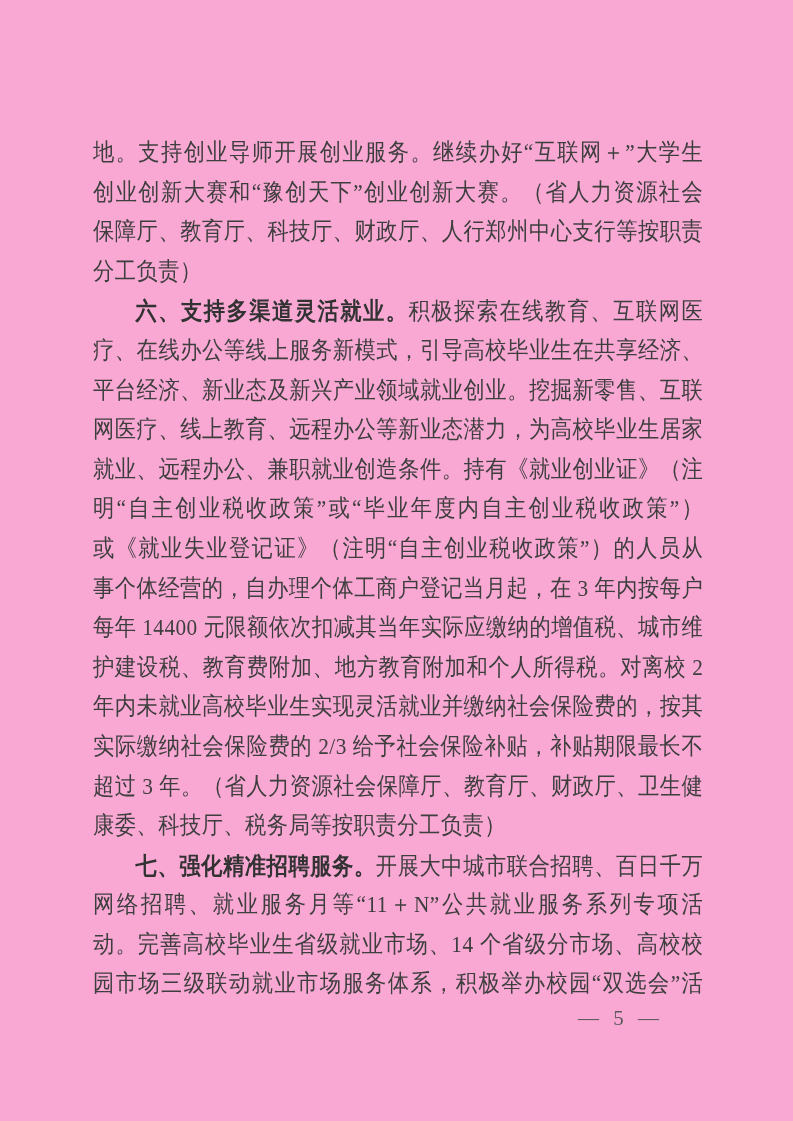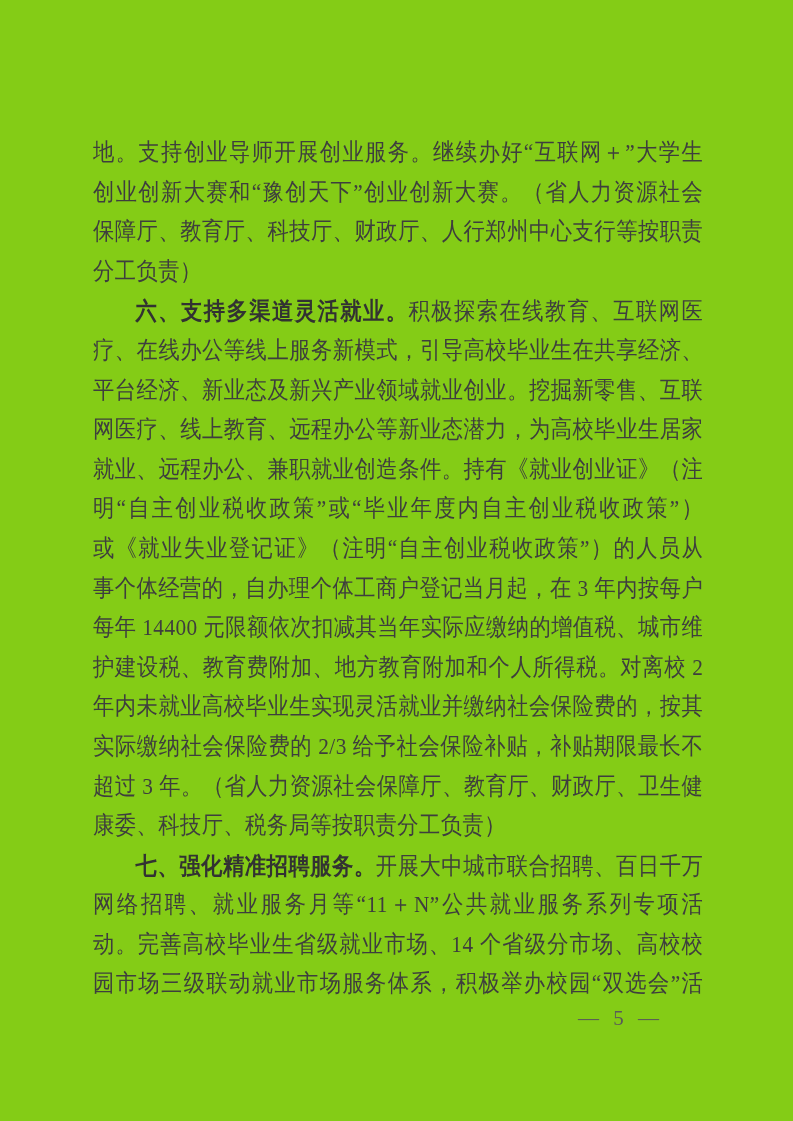--- a/index.html
+++ b/index.html
@@ -4,21 +4,21 @@
 <style>
   html, body {
     margin: 0;
     padding: 0;
     background: #ffffff;
   }
   .page {
     position: relative;
     width: 793px;
     height: 1121px;
-    background: #84cc16;
+    background: #f9a8d4;
     overflow: hidden;
     font-family: "Liberation Serif", "DejaVu Serif", serif;
   }
   .body-text {
     position: absolute;
     left: 93px;
     top: 133px;
     width: 688px;
     transform: scaleX(0.887);
     transform-origin: 0 0;

